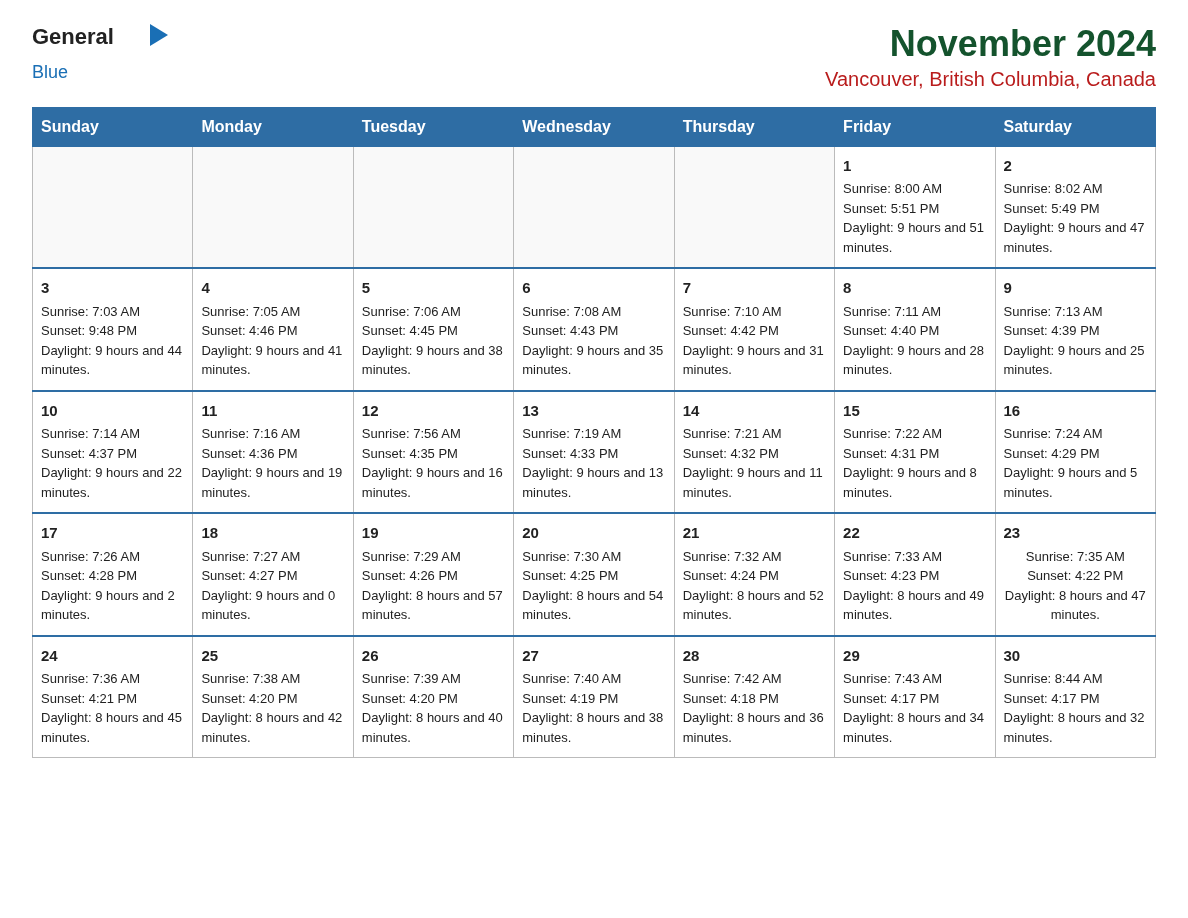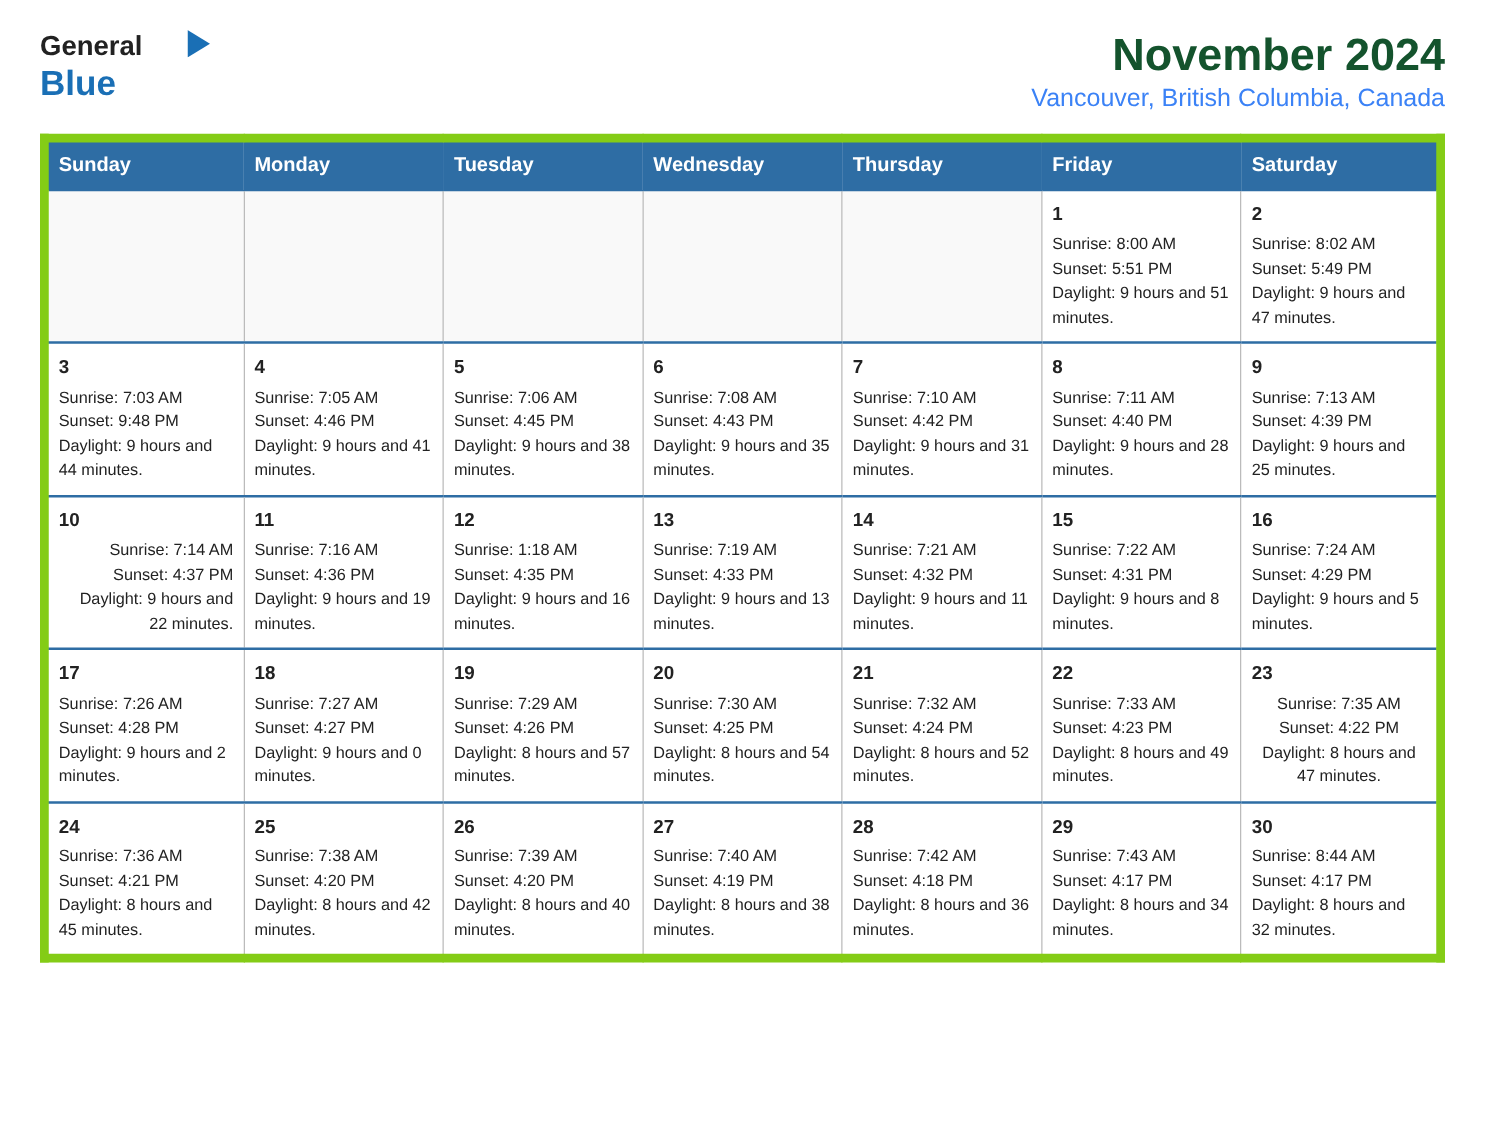--- a/index.html
+++ b/index.html
@@ -21,41 +21,42 @@
       align-items: flex-start;
     }
     .logo-text {
       font-size: 22px;
       font-weight: bold;
       color: #222;
       line-height: 1.1;
     }
     .logo-blue {
       color: #1a6fb5;
-      font-size: 28px;
-      font-weight: bold;
+      font-size: 18px;
+      font-weight: normal;
+      margin-top: 12px;
     }
     .header-right {
       text-align: right;
     }
     .month-title {
       font-size: 36px;
       font-weight: bold;
       color: #14532d;
       line-height: 1.1;
     }
     .location {
       font-size: 20px;
-      color: #3b82f6;
+      color: #b91c1c;
       margin-top: 4px;
     }
     .calendar {
       width: 100%;
       border-collapse: collapse;
-      border: 7px solid #84cc16;
+      border: 1px solid #84cc16;
     }
     .calendar th {
       background-color: #2e6da4;
       color: #fff;
       font-size: 16px;
       font-weight: bold;
       padding: 10px 8px;
       text-align: left;
       border: 1px solid #2e6da4;
     }
@@ -176,33 +177,33 @@
         <td>
           <span class="day-num">9</span>
           <div style="white-space: pre-line;">Sunrise: 7:13 AM
 Sunset: 4:39 PM
 Daylight: 9 hours and 25 minutes.</div>
         </td>
       </tr>
       <tr class="row-separator">
         <td>
           <span class="day-num">10</span>
-          <div style="white-space: pre-line; text-align: right;">Sunrise: 7:14 AM
+          <div style="white-space: pre-line;">Sunrise: 7:14 AM
 Sunset: 4:37 PM
 Daylight: 9 hours and 22 minutes.</div>
         </td>
         <td>
           <span class="day-num">11</span>
           <div style="white-space: pre-line;">Sunrise: 7:16 AM
 Sunset: 4:36 PM
 Daylight: 9 hours and 19 minutes.</div>
         </td>
         <td>
           <span class="day-num">12</span>
-          <div style="white-space: pre-line;">Sunrise: 1:18 AM
+          <div style="white-space: pre-line;">Sunrise: 7:56 AM
 Sunset: 4:35 PM
 Daylight: 9 hours and 16 minutes.</div>
         </td>
         <td>
           <span class="day-num">13</span>
           <div style="white-space: pre-line;">Sunrise: 7:19 AM
 Sunset: 4:33 PM
 Daylight: 9 hours and 13 minutes.</div>
         </td>
         <td>

